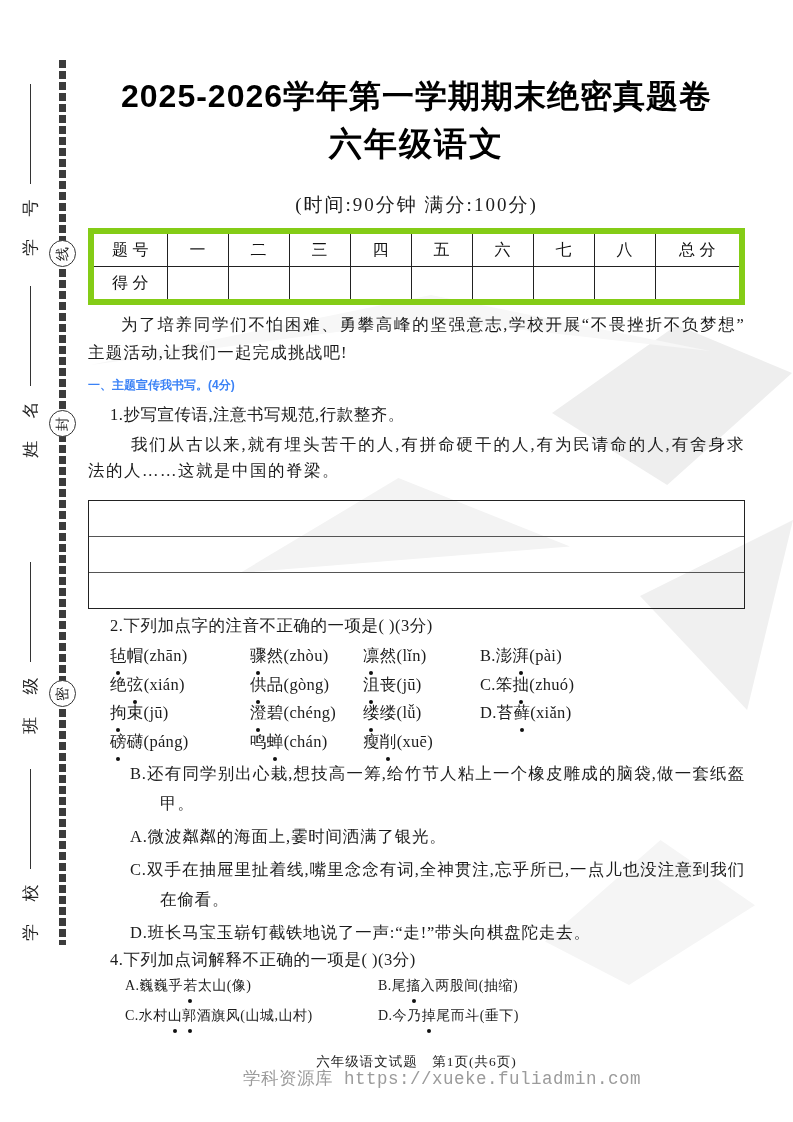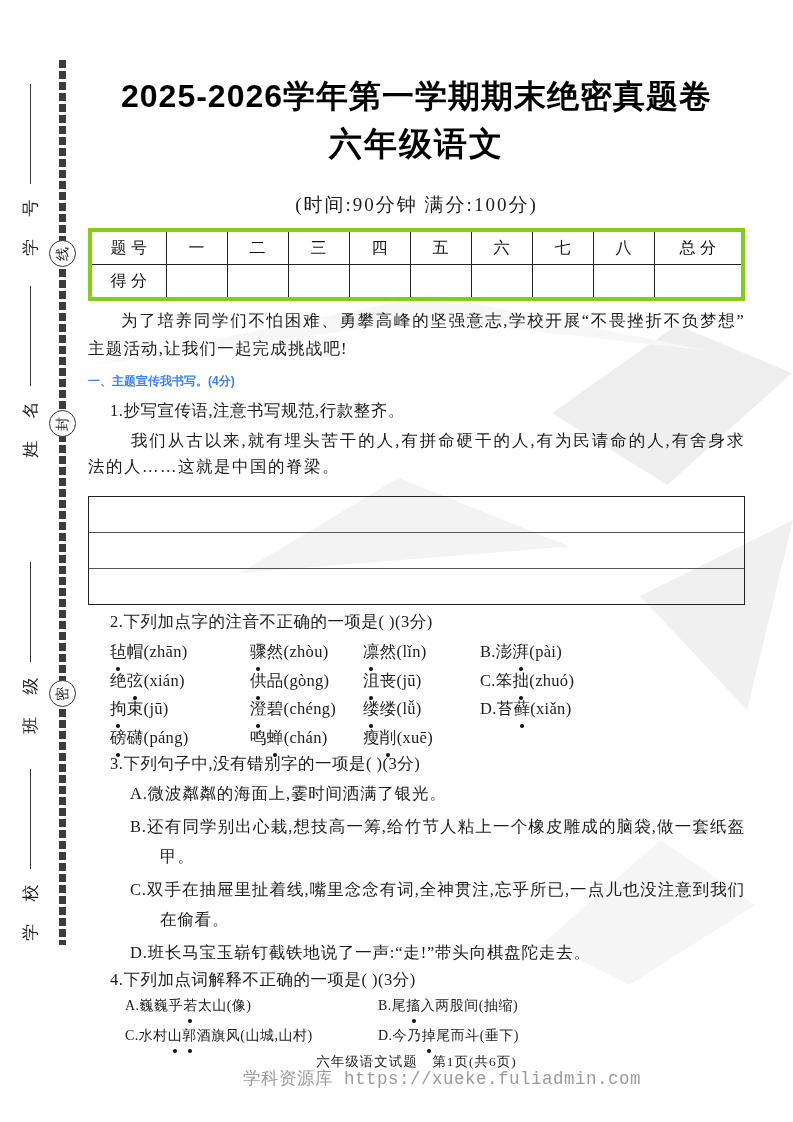--- a/index.html
+++ b/index.html
@@ -24,21 +24,21 @@
   .content{position:absolute;left:88px;top:0;width:657px;z-index:1;padding-top:72px;}
   .t1{margin:0;text-align:center;font-family:"Liberation Sans","DejaVu Sans",sans-serif;
       font-weight:bold;font-size:32px;line-height:48px;letter-spacing:1px;color:#000;}
   .t2{margin:0;text-align:center;font-family:"Liberation Sans","DejaVu Sans",sans-serif;
       font-weight:bold;font-size:33px;line-height:48px;letter-spacing:2px;color:#000;}
   .meta{margin-top:24px;height:24px;text-align:center;font-size:19px;letter-spacing:2px;}
   table.score{border-collapse:collapse;width:100%;margin-top:12px;table-layout:fixed;
       font-family:"Liberation Sans","DejaVu Sans",sans-serif;font-size:16px;color:#111;}
   table.score td,table.score th{border:1.4px solid #222;height:32px;text-align:center;
       font-weight:normal;padding:0;}
-  table.score{border:4px solid #84cc16;}
+  table.score{border:6px solid #84cc16;}
   .intro{margin:6px 0 0 0;text-indent:2em;font-size:16.5px;line-height:28px;
       text-align:justify;letter-spacing:1.2px;}
   .h3{margin:6px 0 0 0;font-family:"Liberation Sans","DejaVu Sans",sans-serif;
       font-weight:bold;font-size:12px;line-height:24px;color:#3b82f6;}
   .qline{margin:6px 0 0 0;font-size:16.5px;line-height:24px;margin-left:22px;letter-spacing:.5px;}
   .quote{margin:5px 0 16px 0;text-indent:2.6em;font-size:16.5px;line-height:26px;
       text-align:justify;letter-spacing:1.5px;}
   .writebox{margin-top:5px;border:1.6px solid #222;background:transparent;}
   .wrow{height:35px;}
   .wrow + .wrow{border-top:1px solid #555;}
@@ -173,24 +173,23 @@
         <span>C.笨<span class="dc">拙</span>(zhuó)</span>
         <span><span class="dc">拘</span>束(jū)</span>
         <span><span class="dc">澄</span>碧(chéng)</span>
         <span><span class="dc">缕</span>缕(lǚ)</span>
         <span>D.苔<span class="dc">藓</span>(xiǎn)</span>
         <span><span class="dc">磅</span>礴(páng)</span>
         <span>鸣<span class="dc">蝉</span>(chán)</span>
         <span>瘦<span class="dc">削</span>(xuē)</span>
       </div>
 
-    <p class="qline" style="margin-top:0;">3.下列句子中,没有错别字的一项是(      )(3分)</p>
     <div>
+      <div class="optblock">B.还有同学别出心栽,想技高一筹,给竹节人粘上一个橡皮雕成的脑袋,做一套纸盔甲。</div>
       <div class="optblock">A.微波粼粼的海面上,霎时间洒满了银光。</div>
-      <div class="optblock">B.还有同学别出心栽,想技高一筹,给竹节人粘上一个橡皮雕成的脑袋,做一套纸盔甲。</div>
       <div class="optblock">C.双手在抽屉里扯着线,嘴里念念有词,全神贯注,忘乎所已,一点儿也没注意到我们在偷看。</div>
       <div class="optblock">D.班长马宝玉崭钉截铁地说了一声:“走!”带头向棋盘陀走去。</div>
     </div>
 
     <p class="qline" style="margin-top:0;">4.下列加点词解释不正确的一项是(      )(3分)</p>
     <div class="q4grid" id="q4-grid">
         <span>A.巍巍乎<span class="dc">若</span>太山(像)</span>
         <span>B.尾<span class="dc">搐</span>入两股间(抽缩)</span>
         <span>C.水村<span class="dc">山</span><span class="dc">郭</span>酒旗风(山城,山村)</span>
         <span>D.今乃<span class="dc">掉</span>尾而斗(垂下)</span>

